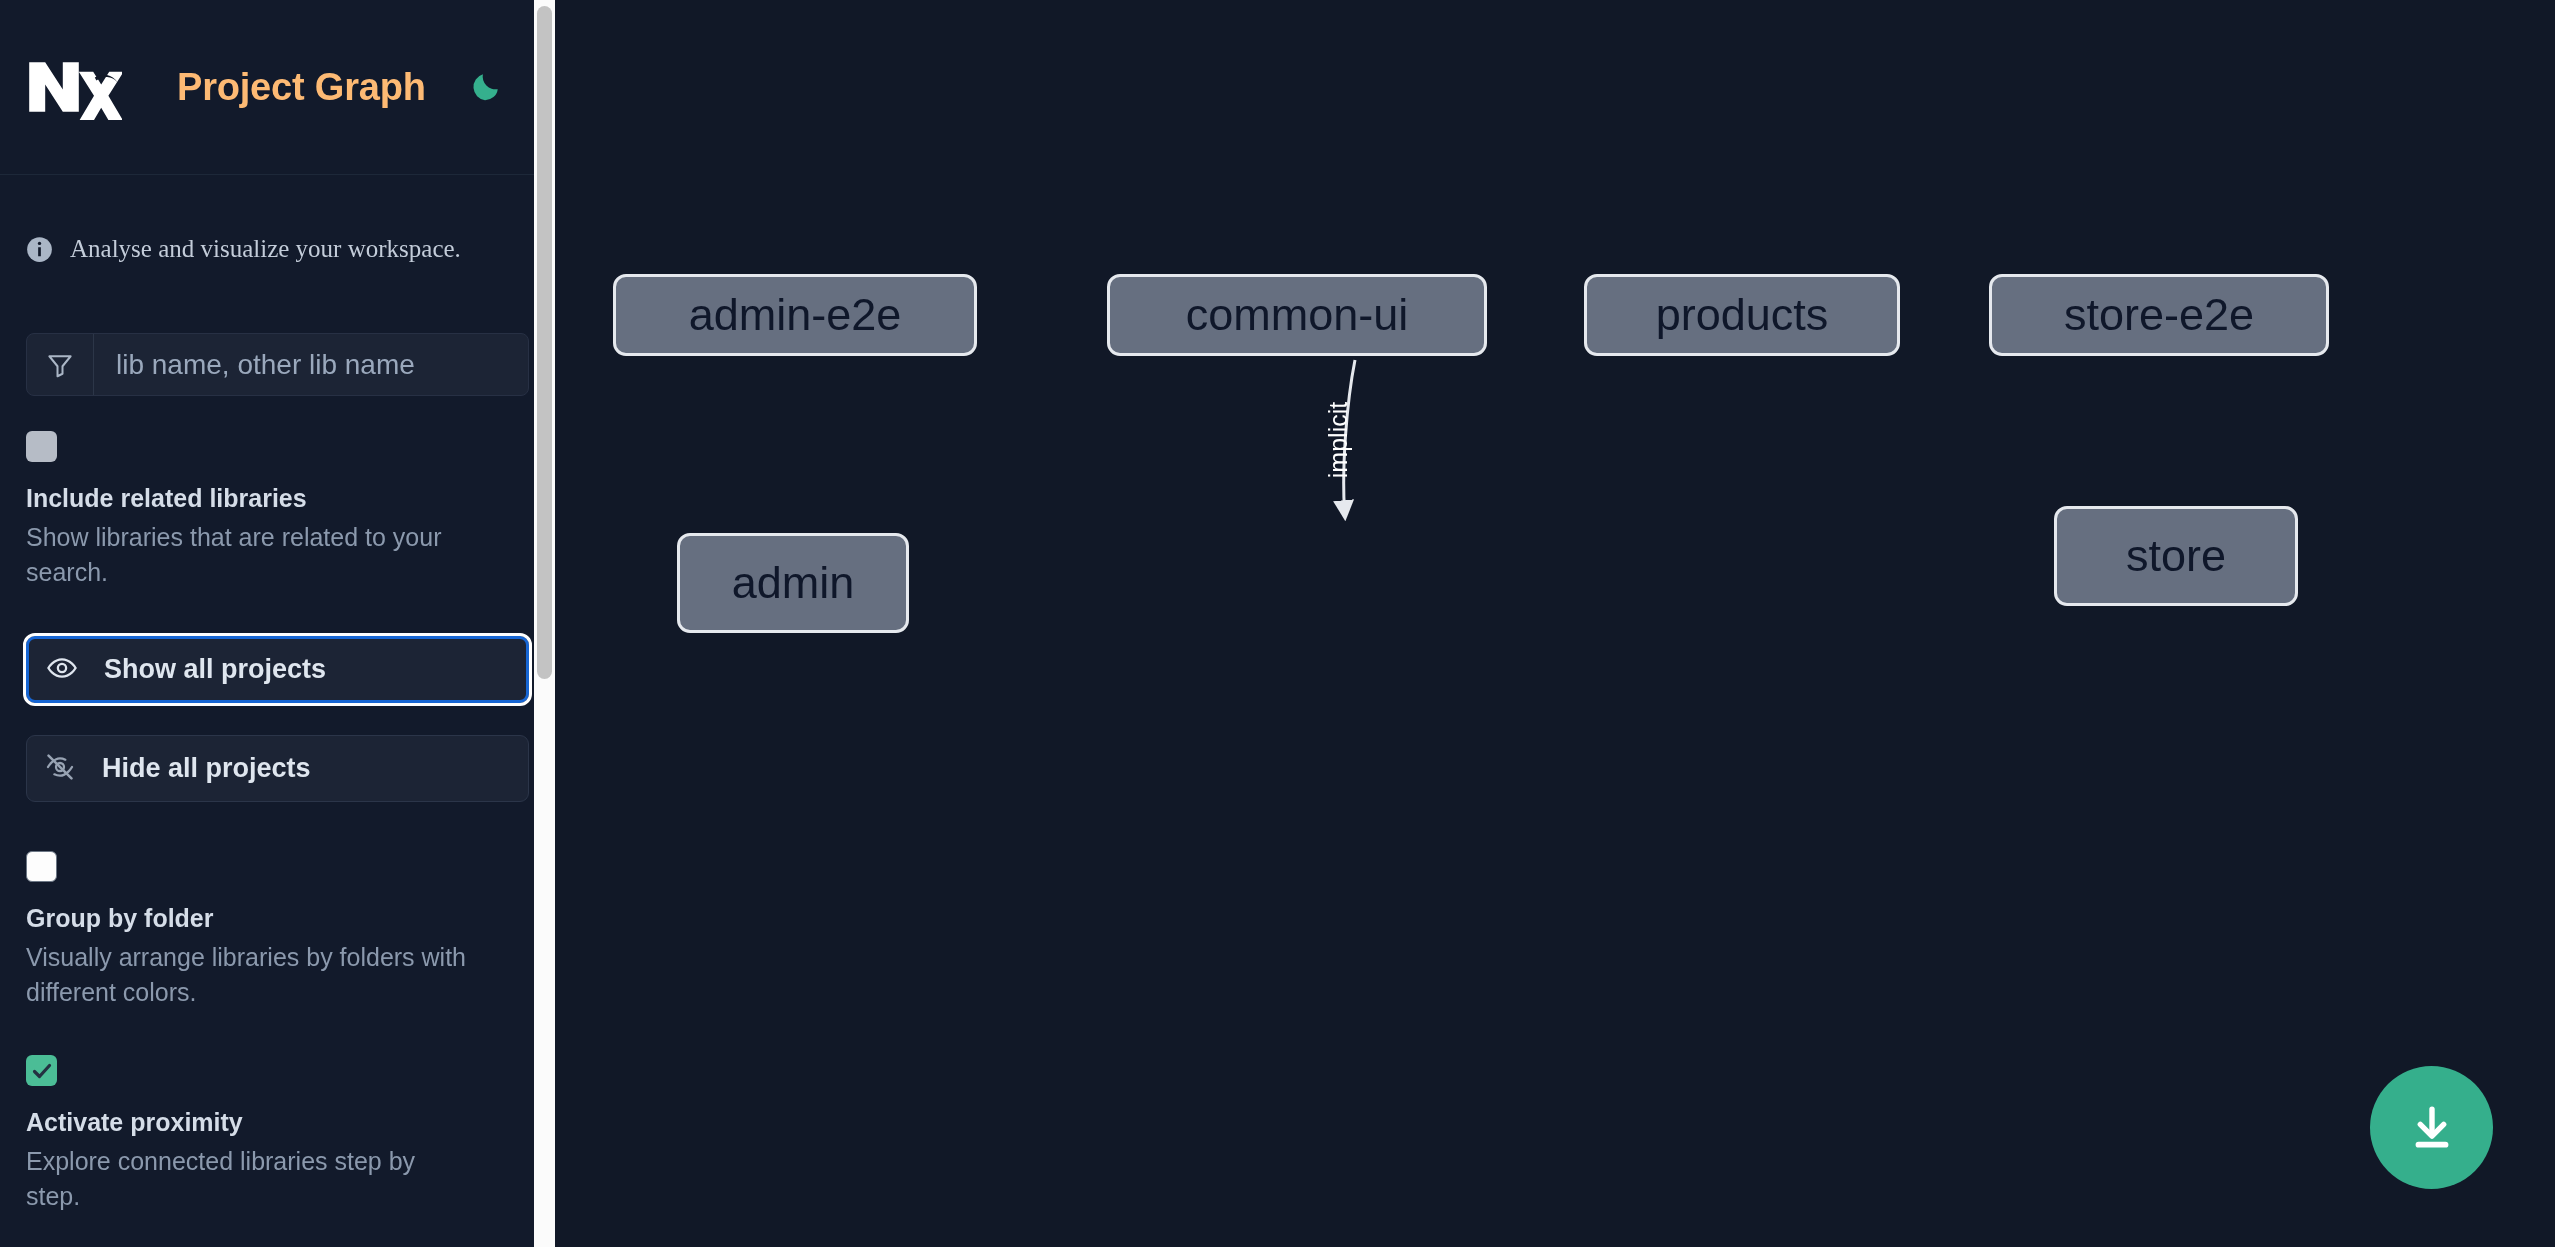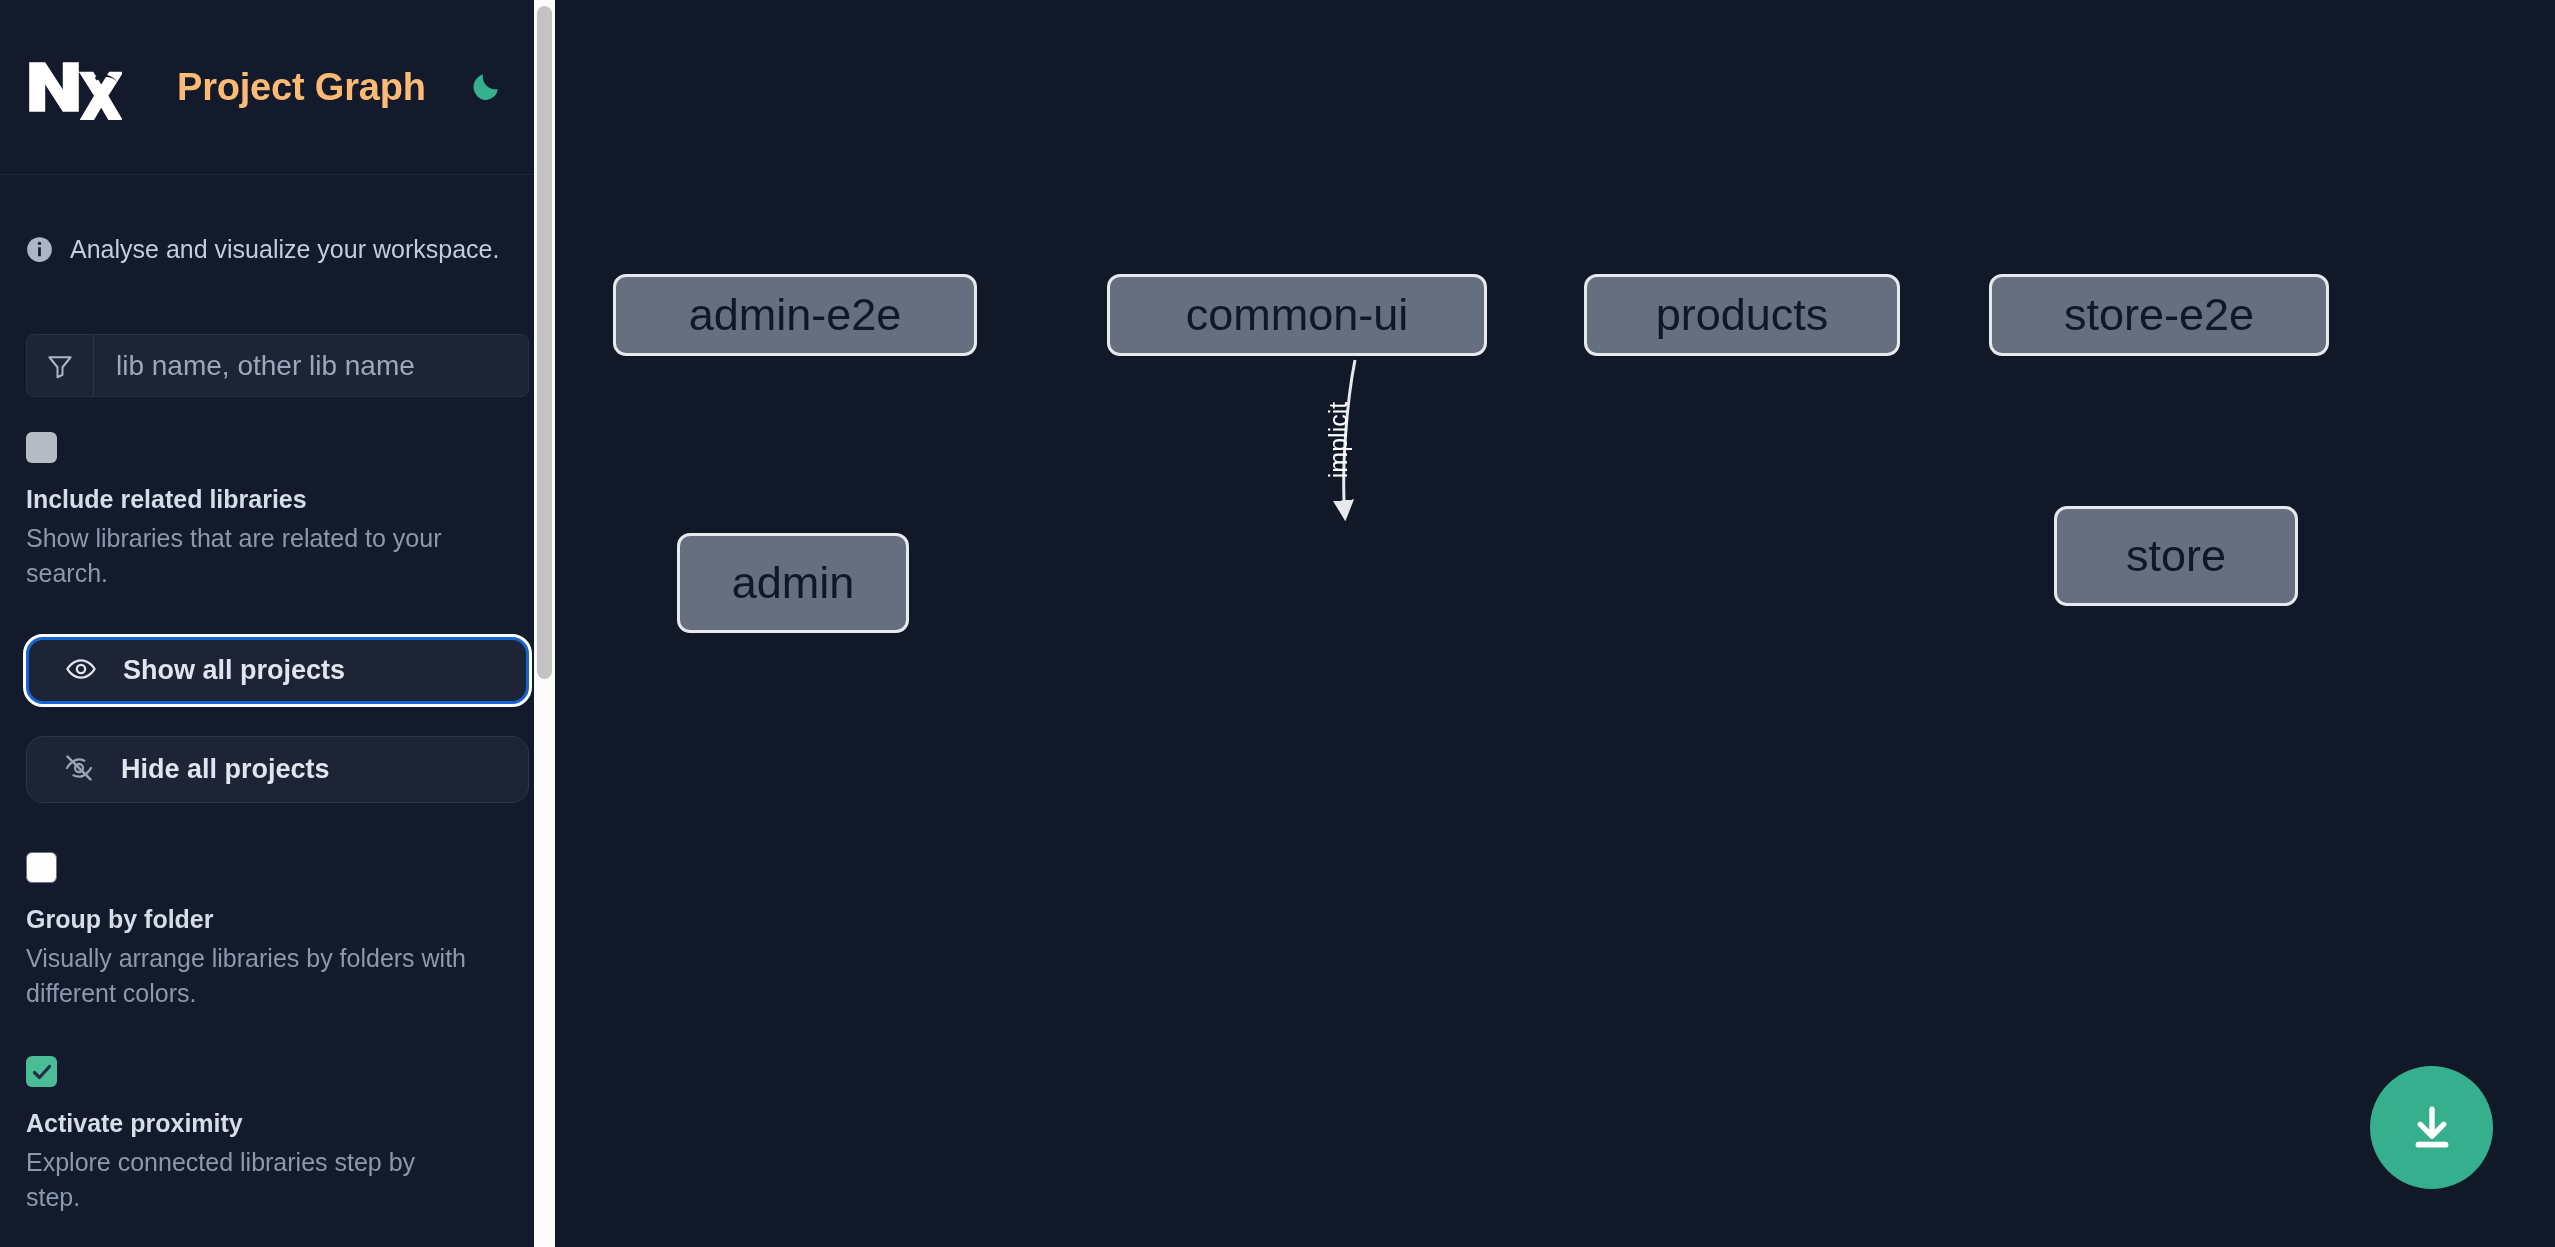--- a/index.html
+++ b/index.html
@@ -60,20 +60,21 @@
     display: flex;
     align-items: center;
     gap: 17px;
     padding-top: 60px;
   }
   .info-icon { width: 27px; height: 27px; flex: 0 0 27px; }
   .workspace-note-text {
     font-size: 25px;
     color: #c3ccd9;
     white-space: nowrap;
+    font-family: Liberation Serif, serif;
   }
 
   .filter-row {
     margin-top: 70px;
     display: flex;
     align-items: stretch;
     height: 63px;
     background: #1c2435;
     border: 1px solid #273044;
     border-radius: 8px;
@@ -128,22 +129,22 @@
 
   .btn-stack { margin-top: 46px; }
   .big-btn {
     position: relative;
     display: flex;
     align-items: center;
     height: 67px;
     background: #1c2435;
     border: 1px solid #2b3purple;
     border: 1px solid #2b3549;
-    border-radius: 17px;
-    padding-left: 36px;
+    border-radius: 9px;
+    padding-left: 17px;
     gap: 26px;
     cursor: pointer;
   }
   .big-btn + .big-btn { margin-top: 32px; }
   .big-btn.focused {
     border: 3px solid #1766d4;
     outline: 3px solid #ffffff;
     outline-offset: 0px;
   }
   .big-btn-label {

